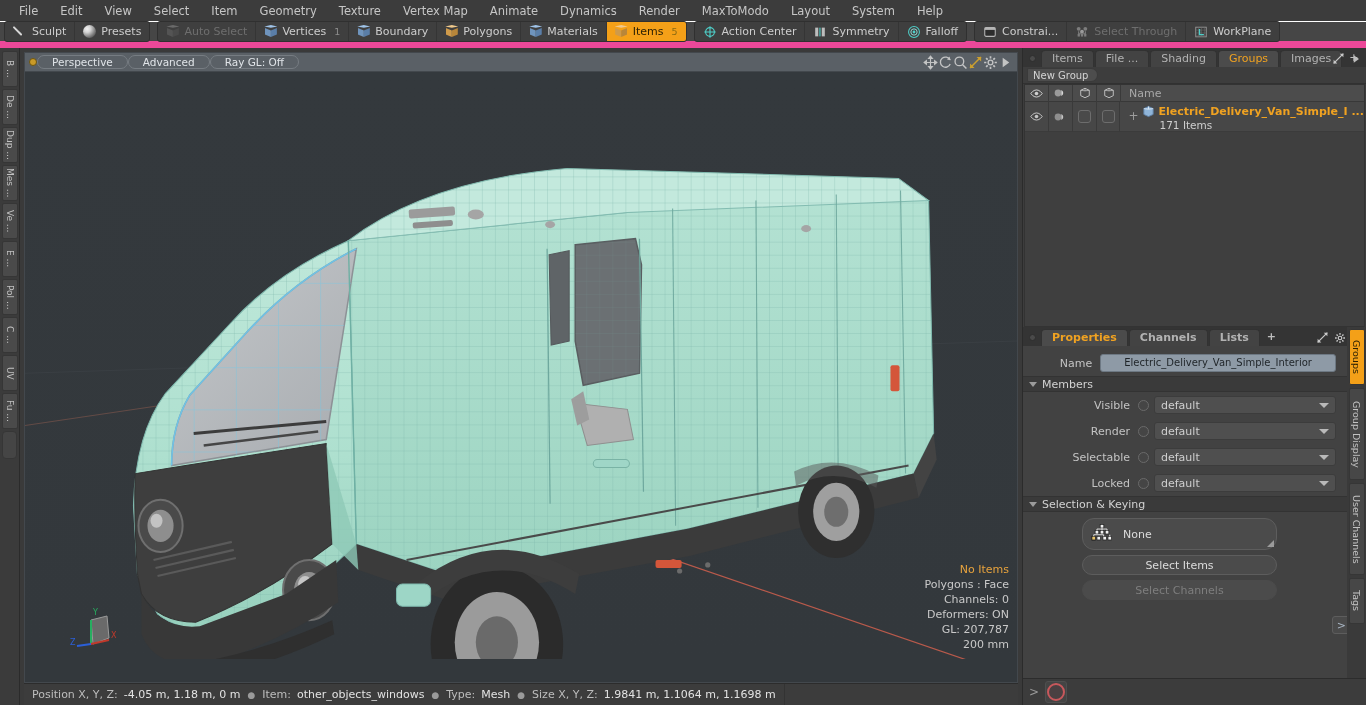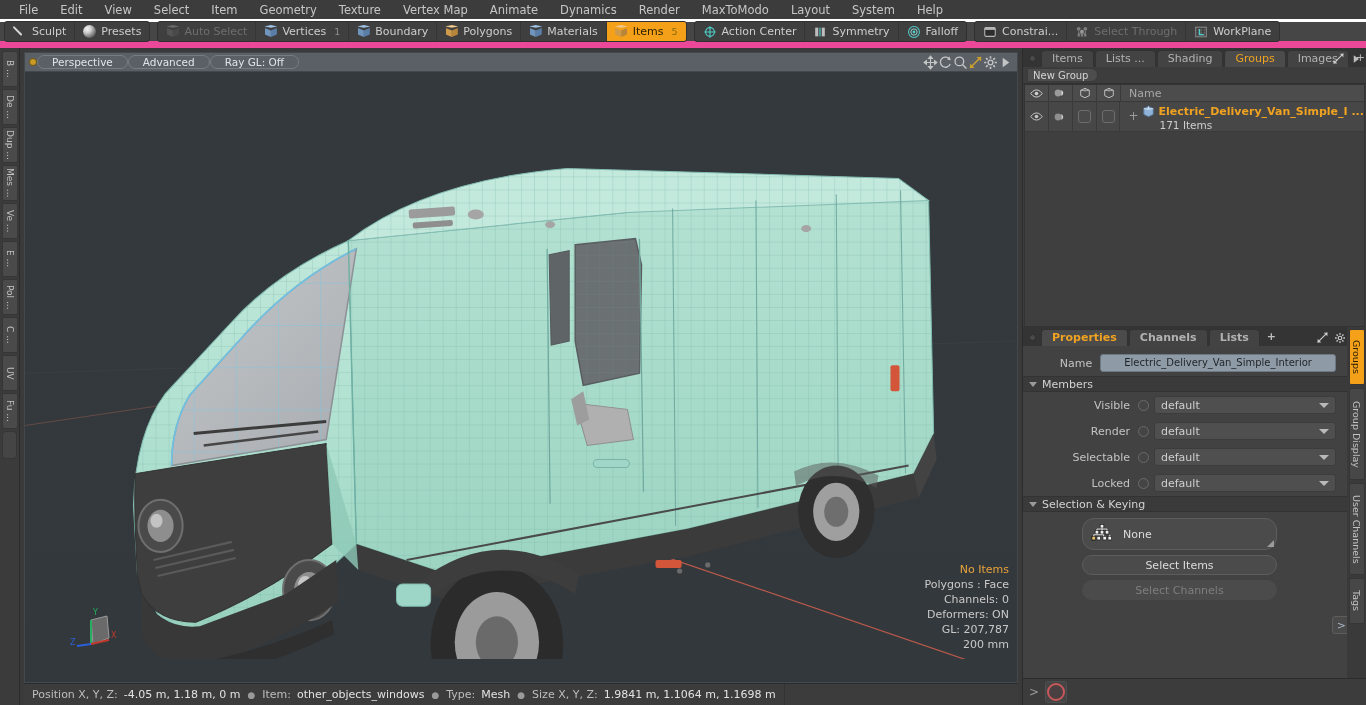--- a/index.html
+++ b/index.html
@@ -2,21 +2,21 @@
 <html><head>
 <meta charset="utf-8">
 <style>
   * { box-sizing: border-box; margin:0; padding:0; }
   html,body { width:1366px; height:705px; overflow:hidden; background:#3a3a3a;
     font-family:"DejaVu Sans", sans-serif; }
   body { font-size:11px; color:#c9c9c9; }
 
   
   #menubar { height:22px; background:#3c3c3c; display:flex; align-items:center;
-    padding-left:8px; border-bottom:3px solid #ffffff; }
+    padding-left:8px; border-bottom:1px solid #ffffff; }
   #menubar .mi { padding:0 11px; line-height:22px; font-size:11.5px; color:#c6c6c6; cursor:default; }
 
   
   #toolbar { height:26px; background:#464646; display:flex; align-items:center;
     padding:0 4px; border-bottom:7px solid #ec4899;text-align:center; }
   .tgroup { display:flex; align-items:center; height:21px; background:#3f3f3f;
     border:1px solid #303030; border-radius:3px; margin-right:7px; overflow:hidden; }
   .tbtn { display:flex; align-items:center; height:100%; padding:0 8px; gap:5px;
     border-right:1px solid #353535; font-size:11px; color:#cdcdcd; white-space:nowrap; cursor:default; }
   .tbtn:last-child { border-right:none; }
@@ -538,21 +538,21 @@
         <span class="val">1.9841 m, 1.1064 m, 1.1698 m</span>
       </div>
     </div>
   </div>
 
   <div id="rpanel">
 
     <div class="tabrow">
       <span class="bulb"></span>
       <div class="tab">Items</div>
-      <div class="tab">Lists ...</div>
+      <div class="tab">File ...</div>
       <div class="tab">Shading</div>
       <div class="tab active">Groups</div>
       <div class="tab">Images</div>
       <div class="tab plus">+</div>
       <div class="tright">
         <svg width="13" height="13" viewBox="0 0 16 16">
           <path d="M2 14L14 2" stroke="#c9c9c9" stroke-width="1.5"></path>
           <path d="M2 9.5V14h4.5zM14 6.5V2H9.5z" fill="#c9c9c9"></path>
           </svg>
         <svg width="12" height="12" viewBox="0 0 16 16">

